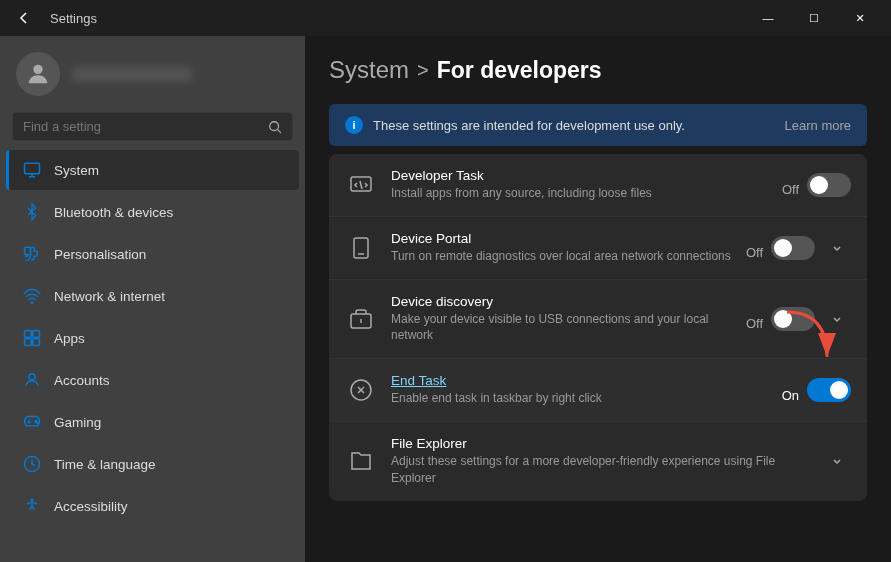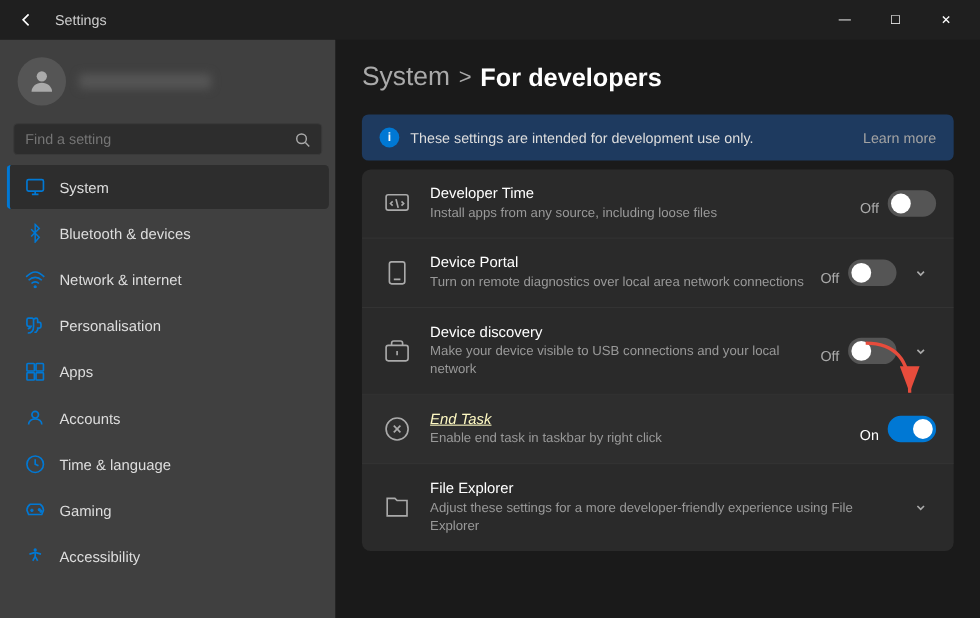--- a/index.html
+++ b/index.html
@@ -238,22 +238,21 @@
     .setting-info {
       flex: 1;
     }
     .setting-title {
       font-size: 13.5px;
       color: #fff;
       margin-bottom: 2px;
     }
     .setting-title.underlined {
       text-decoration: underline;
-      color: #fef9c3;
-      font-style: italic;
+      color: #7dd3fc;
     }
     .setting-desc {
       font-size: 12px;
       color: #999;
       line-height: 1.4;
     }
 
     .setting-control {
       display: flex;
       align-items: center;
@@ -360,43 +359,43 @@
       <div class="nav-icon">
         <svg width="16" height="18" viewBox="0 0 24 24" fill="none" stroke="#0078d4" stroke-width="2">
           <path d="M6.5 6.5l11 11L12 24V0l5.5 5.5-11 11"></path>
         </svg>
       </div>
       <span>Bluetooth &amp; devices</span>
     </div>
 
     <div class="nav-item">
       <div class="nav-icon">
+        <svg width="18" height="18" viewBox="0 0 24 24" fill="none" stroke="#0078d4" stroke-width="2">
+          <path d="M3 21c3 0 7-1 7-8V5c0-1.25-.756-2.017-2-2H4c-1.25 0-2 .75-2 1.972V11c0 1.25.75 2 2 2h3c0 0-1 2.5-4 3"></path>
+            <path d="M11 5a2 2 0 0 1 4 0v3h2c1 0 2 .5 2 2v3c0 1.5-.5 2-2 2h-2v2l-2 3h-2"></path>
+        </svg>
+      </div>
+      <span>Personalisation</span>
+    </div>
+
+    <div class="nav-item">
+      <div class="nav-icon">
         <svg width="18" height="16" viewBox="0 0 24 20" fill="none" stroke="#0078d4" stroke-width="2">
           <path d="M1 7C4.7 3.3 9.1 1 12 1s7.3 2.3 11 6"></path>
             <path d="M4 11c2.2-2.2 4.9-3.5 8-3.5s5.8 1.3 8 3.5"></path>
             <path d="M7.5 15c1.2-1.2 2.8-2 4.5-2s3.3.8 4.5 2"></path>
             <circle cx="12" cy="19" r="1" fill="#0078d4"></circle>
         </svg>
       </div>
       <span>Network &amp; internet</span>
     </div>
 
     <div class="nav-item">
       <div class="nav-icon">
         <svg width="18" height="18" viewBox="0 0 24 24" fill="none" stroke="#0078d4" stroke-width="2">
-          <path d="M3 21c3 0 7-1 7-8V5c0-1.25-.756-2.017-2-2H4c-1.25 0-2 .75-2 1.972V11c0 1.25.75 2 2 2h3c0 0-1 2.5-4 3"></path>
-            <path d="M11 5a2 2 0 0 1 4 0v3h2c1 0 2 .5 2 2v3c0 1.5-.5 2-2 2h-2v2l-2 3h-2"></path>
-        </svg>
-      </div>
-      <span>Personalisation</span>
-    </div>
-
-    <div class="nav-item">
-      <div class="nav-icon">
-        <svg width="18" height="18" viewBox="0 0 24 24" fill="none" stroke="#0078d4" stroke-width="2">
           <rect x="2" y="2" width="9" height="9" rx="1"></rect>
             <rect x="13" y="2" width="9" height="9" rx="1"></rect>
             <rect x="2" y="13" width="9" height="9" rx="1"></rect>
             <rect x="13" y="13" width="9" height="9" rx="1"></rect>
         </svg>
       </div>
       <span>Apps</span>
     </div>
 
     <div class="nav-item">
@@ -405,37 +404,37 @@
           <circle cx="12" cy="8" r="4"></circle>
             <path d="M4 20c0-4 3.6-7 8-7s8 3 8 7"></path>
         </svg>
       </div>
       <span>Accounts</span>
     </div>
 
     <div class="nav-item">
       <div class="nav-icon">
         <svg width="18" height="18" viewBox="0 0 24 24" fill="none" stroke="#0078d4" stroke-width="2">
-          <circle cx="12" cy="12" r="10"></circle>
-            <polyline points="12 6 12 12 16 14"></polyline>
-        </svg>
-      </div>
-      <span>Time &amp; language</span>
-    </div>
-
-    <div class="nav-item">
-      <div class="nav-icon">
-        <svg width="18" height="18" viewBox="0 0 24 24" fill="none" stroke="#0078d4" stroke-width="2">
           <path d="M6 12h4m-2-2v4"></path>
             <circle cx="17" cy="11" r="1" fill="#0078d4"></circle>
             <circle cx="19" cy="13" r="1" fill="#0078d4"></circle>
             <path d="M2 12c0-3.3 1.5-6 4-7.5h12C20.5 6 22 8.7 22 12l-2 5H4l-2-5z"></path>
         </svg>
       </div>
       <span>Gaming</span>
+    </div>
+
+    <div class="nav-item">
+      <div class="nav-icon">
+        <svg width="18" height="18" viewBox="0 0 24 24" fill="none" stroke="#0078d4" stroke-width="2">
+          <circle cx="12" cy="12" r="10"></circle>
+            <polyline points="12 6 12 12 16 14"></polyline>
+        </svg>
+      </div>
+      <span>Time &amp; language</span>
     </div>
 
     <div class="nav-item">
       <div class="nav-icon">
         <svg width="18" height="18" viewBox="0 0 24 24" fill="none" stroke="#0078d4" stroke-width="2">
           <circle cx="12" cy="4" r="2" fill="#0078d4" stroke="none"></circle>
             <path d="M5 9l7-2 7 2"></path>
             <path d="M12 7v5l3 5"></path>
             <path d="M12 12l-3 5"></path>
         </svg>
@@ -465,21 +464,21 @@
       <div class="setting-row">
         <div class="setting-icon">
           <svg width="24" height="24" viewBox="0 0 24 24" fill="none" stroke="#aaa" stroke-width="1.5">
             <rect x="2" y="4" width="20" height="14" rx="2"></rect>
               <path d="M8 10l-2 2 2 2"></path>
               <path d="M16 10l2 2-2 2"></path>
               <line x1="11" y1="8" x2="13" y2="16"></line>
           </svg>
         </div>
         <div class="setting-info">
-          <div class="setting-title">Developer Time</div>
+          <div class="setting-title">Developer Task</div>
           <div class="setting-desc">Install apps from any source, including loose files</div>
         </div>
         <div class="setting-control">
           <span class="control-label">Off</span>
           <div class="toggle off">
             <div class="toggle-thumb"></div>
           </div>
         </div>
       </div>
 

